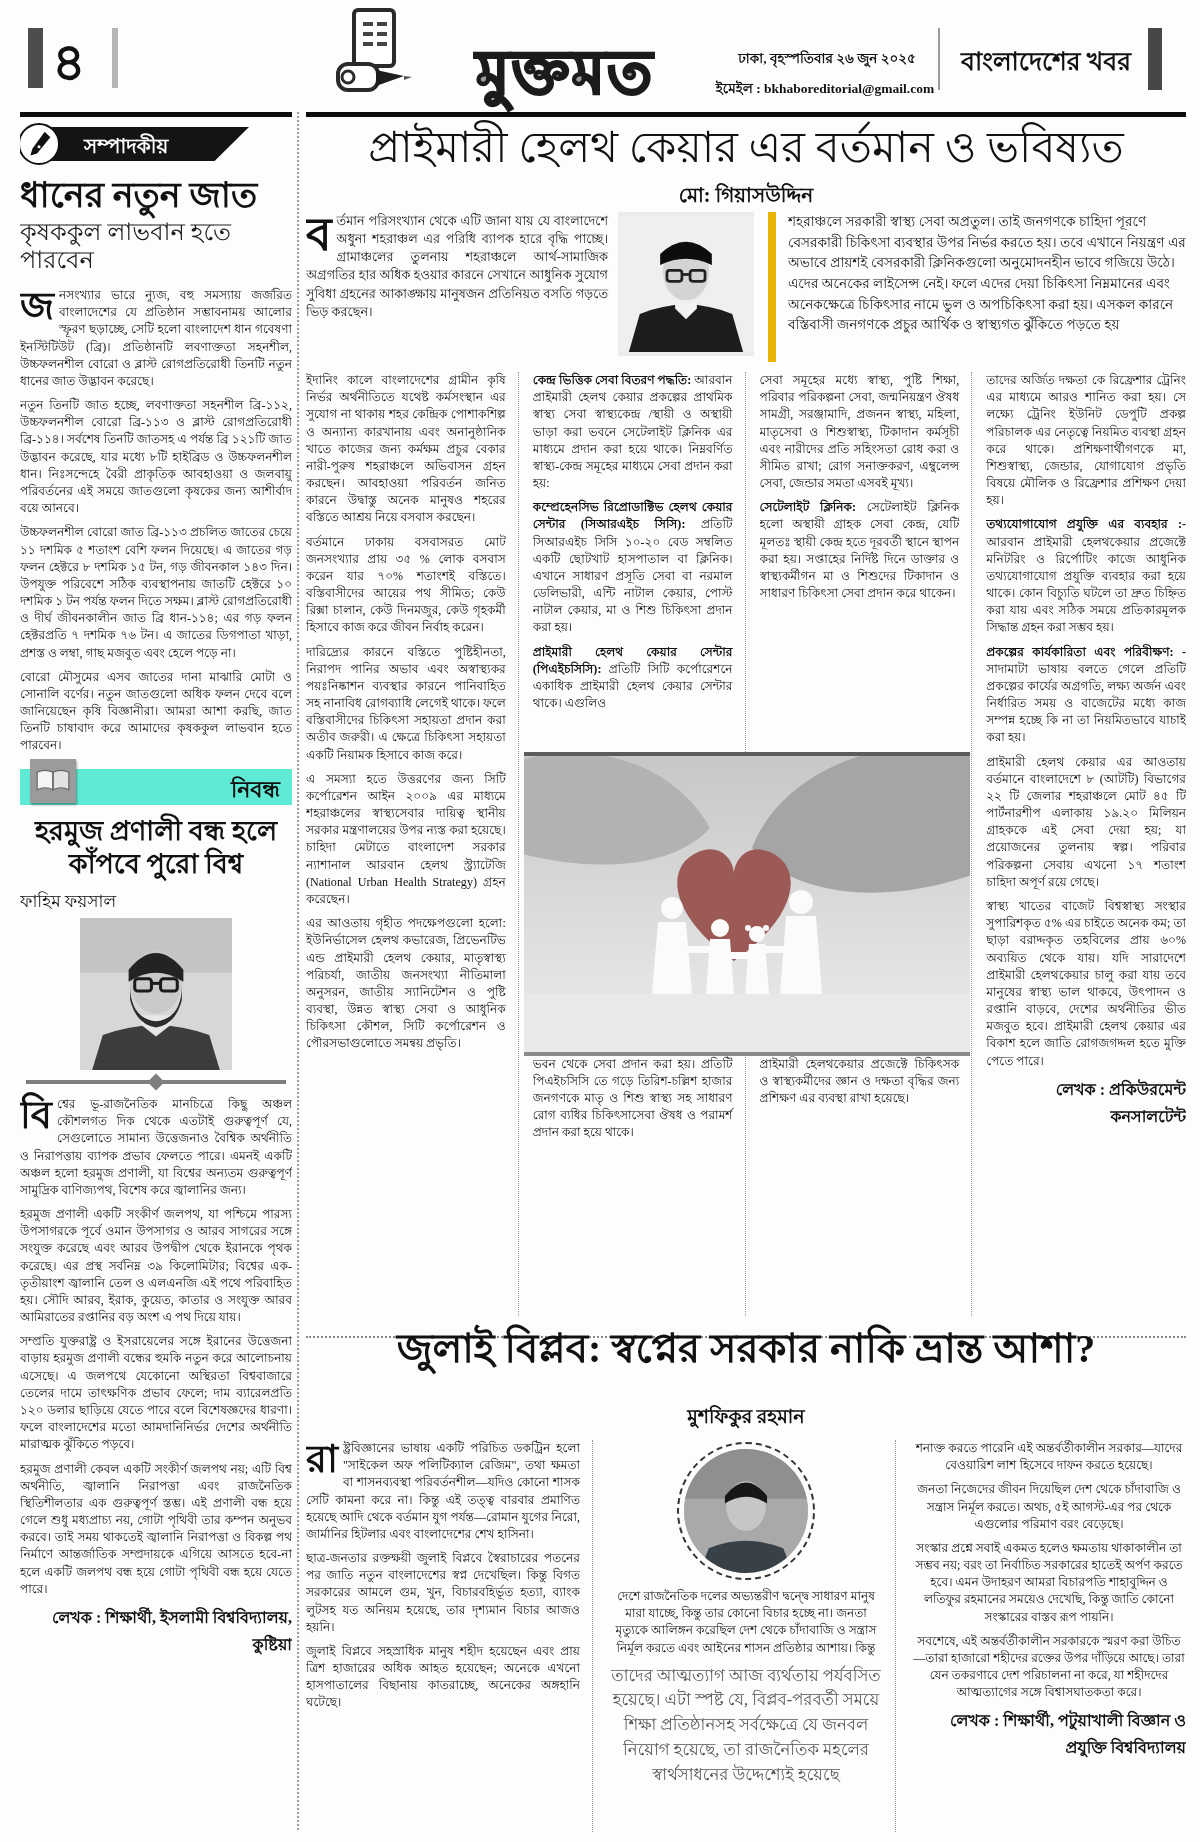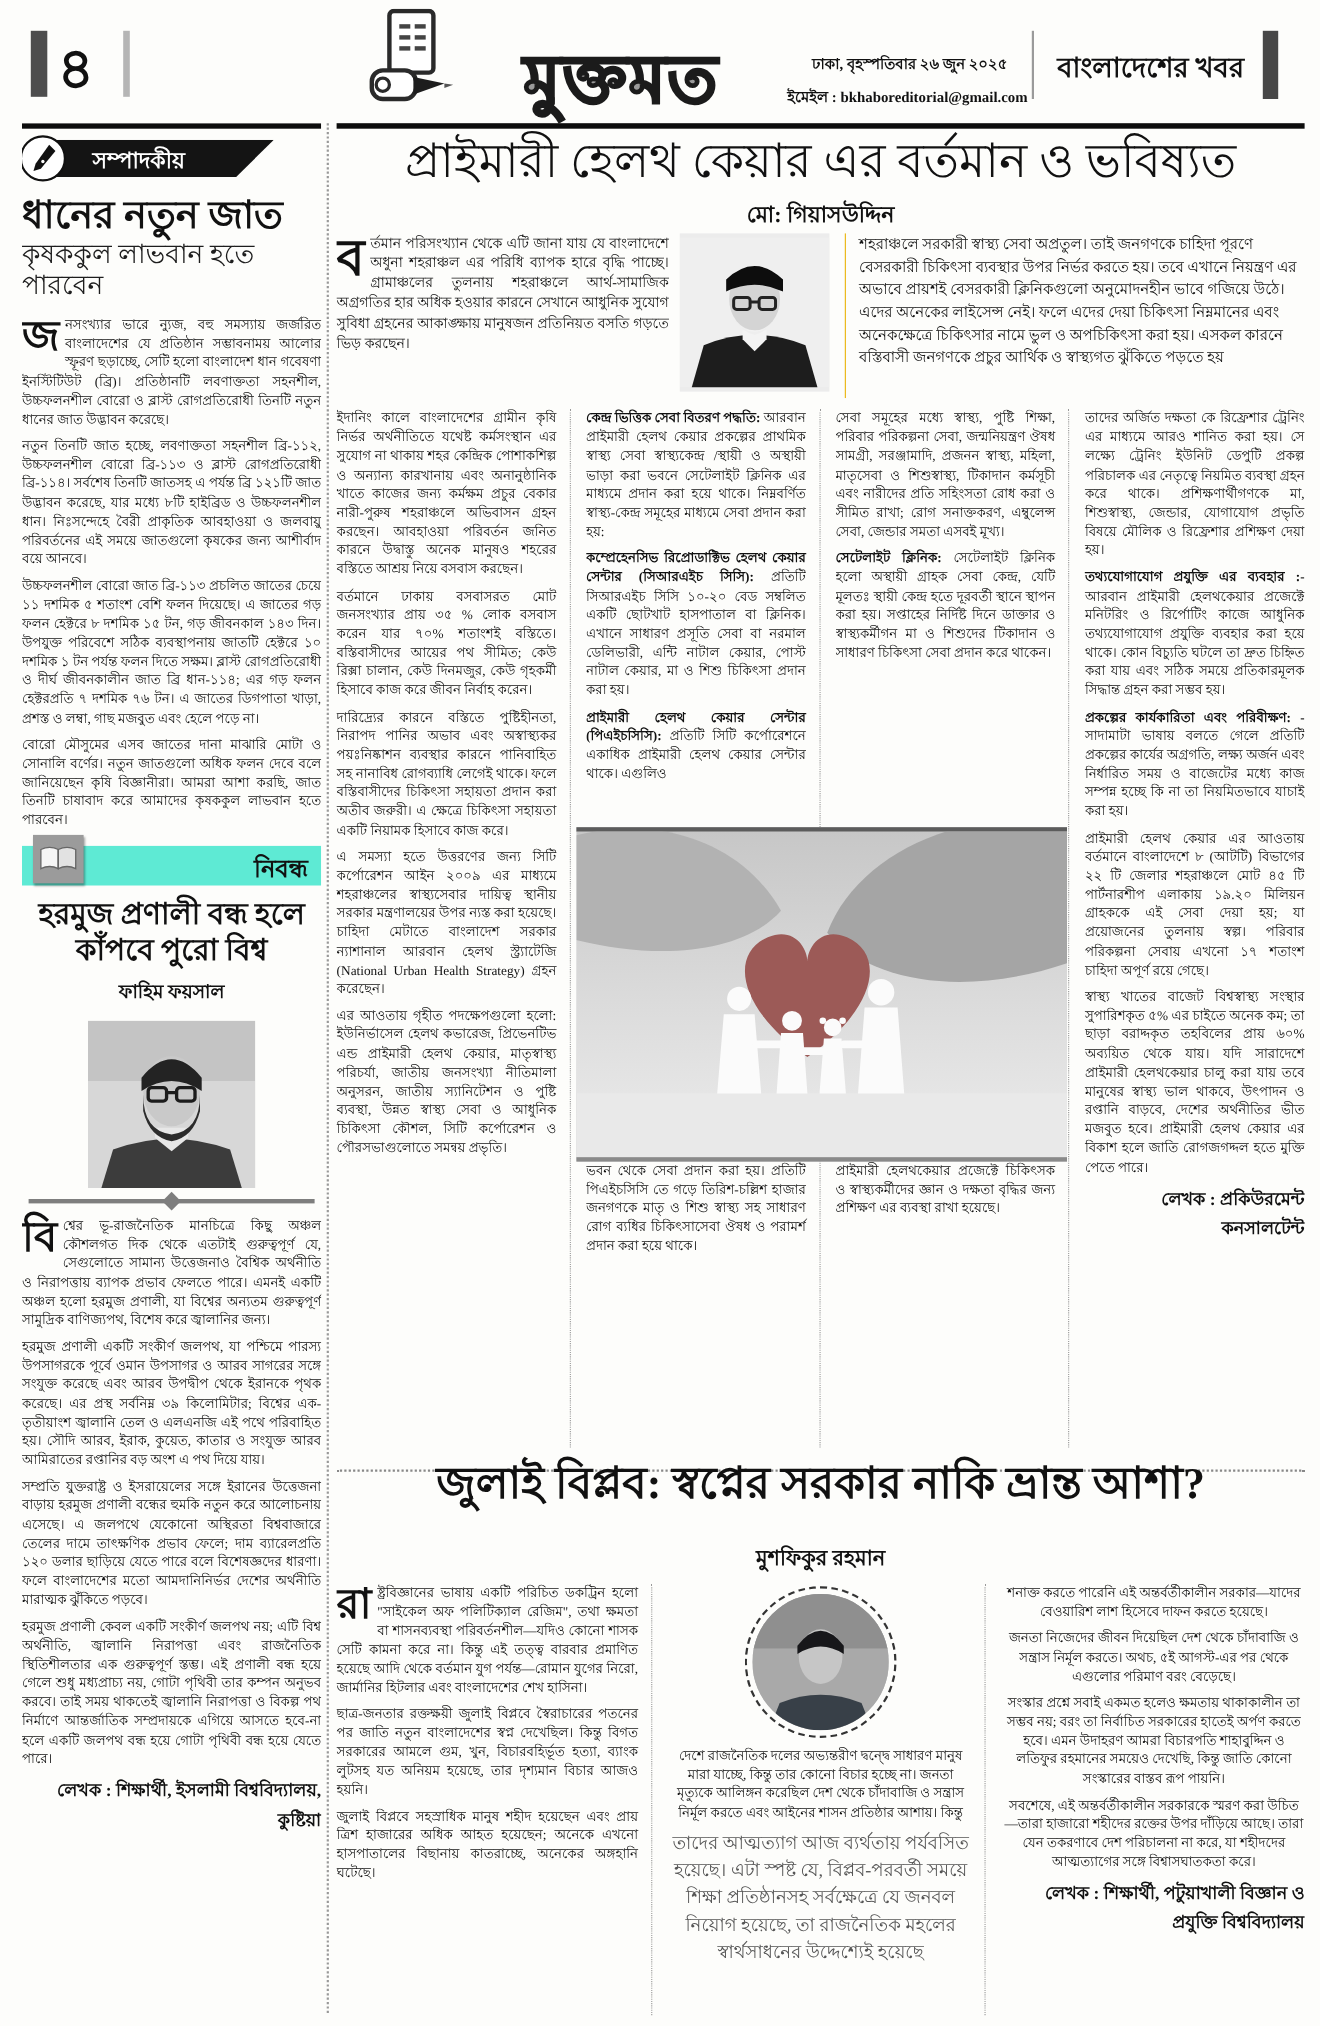--- a/index.html
+++ b/index.html
@@ -34,36 +34,36 @@
   .ed-circle{position:absolute;left:-2px;top:-4px;width:42px;height:42px;border-radius:50%;
              background:#fff;border:2.5px solid #111;box-sizing:border-box;}
   .ed-circle svg{width:100%;height:100%;}
   .ed-title{font-size:35px;font-weight:bold;margin:10px 0 2px 0;line-height:1.1;}
   .ed-sub{font-size:24px;font-weight:400;color:#1d1d1d;margin:0 0 12px 0;line-height:1.2;}
   .nib-bar{position:relative;height:36px;background:#5eead4;margin:14px 0 10px 0;}
   .nib-book{position:absolute;left:10px;top:-10px;width:46px;height:44px;background:#9b9b9b;
             display:flex;align-items:center;justify-content:center;box-shadow:1px 2px 2px rgba(0,0,0,.35);}
   .nib-label{position:absolute;right:12px;top:3px;font-size:22px;font-weight:bold;}
   .nib-title{font-size:27px;font-weight:bold;text-align:center;margin:6px 0 6px 0;line-height:1.25;}
-  .nib-byline{text-align:center;font-size:17px;font-weight:bold;margin-bottom:12px;}
+  .nib-byline{font-size:17px;font-weight:normal;margin-bottom:2px;}
   .nib-photo{width:152px;height:152px;margin:0 auto 10px auto;background:#d9d9d9;overflow:hidden;}
   .nib-divider{position:relative;height:4px;background:#7e7e7e;margin:4px 6px 12px 6px;}
   .nib-divider .dia{position:absolute;left:50%;top:-4px;width:12px;height:12px;background:#7e7e7e;
                     transform:translateX(-50%) rotate(45deg);}
   
   .main-rule{position:absolute;left:306px;top:112px;width:880px;height:5px;background:#0d0d0d;}
   .main-title{position:absolute;left:306px;top:124px;width:880px;margin:0;text-align:center;
               font-size:43px;font-weight:normal;line-height:1.1;}
   .main-byline{position:absolute;left:306px;top:180px;width:880px;text-align:center;
                font-size:20px;font-weight:bold;}
   .lead-row{position:absolute;left:306px;top:212px;width:880px;height:150px;display:flex;overflow:hidden;}
   .lead-text{width:302px;padding-right:10px;}
   .lead-text .body{font-size:12.8px;}
   .author-photo{width:136px;height:144px;background:#ececec;flex:none;overflow:hidden;}
-  .pullquote{flex:1;margin-left:14px;border-left:1px solid #eab308;padding-left:12px;
+  .pullquote{flex:1;margin-left:14px;border-left:8px solid #eab308;padding-left:12px;
              font-size:13.6px;line-height:1.52;font-weight:500;}
   .grid{position:absolute;left:306px;top:372px;width:880px;height:944px;display:flex;gap:14px;}
   .gcol{flex:1;overflow:hidden;border-right:1.5px dotted #999;padding-right:12px;}
   .gcol:last-child{border-right:none;padding-right:0;}
   .ghead{font-weight:bold;}
   .spacer{height:302px;}
   .center-photo{position:absolute;left:524px;top:752px;width:446px;height:296px;margin:0;
                 border-top:4px solid #5c5c5c;border-bottom:4px solid #8a8a8a;background:#d6d6d6;overflow:hidden;}
   
   .hdot{position:absolute;left:306px;top:1336px;width:880px;border-top:2.5px dotted #888;}

